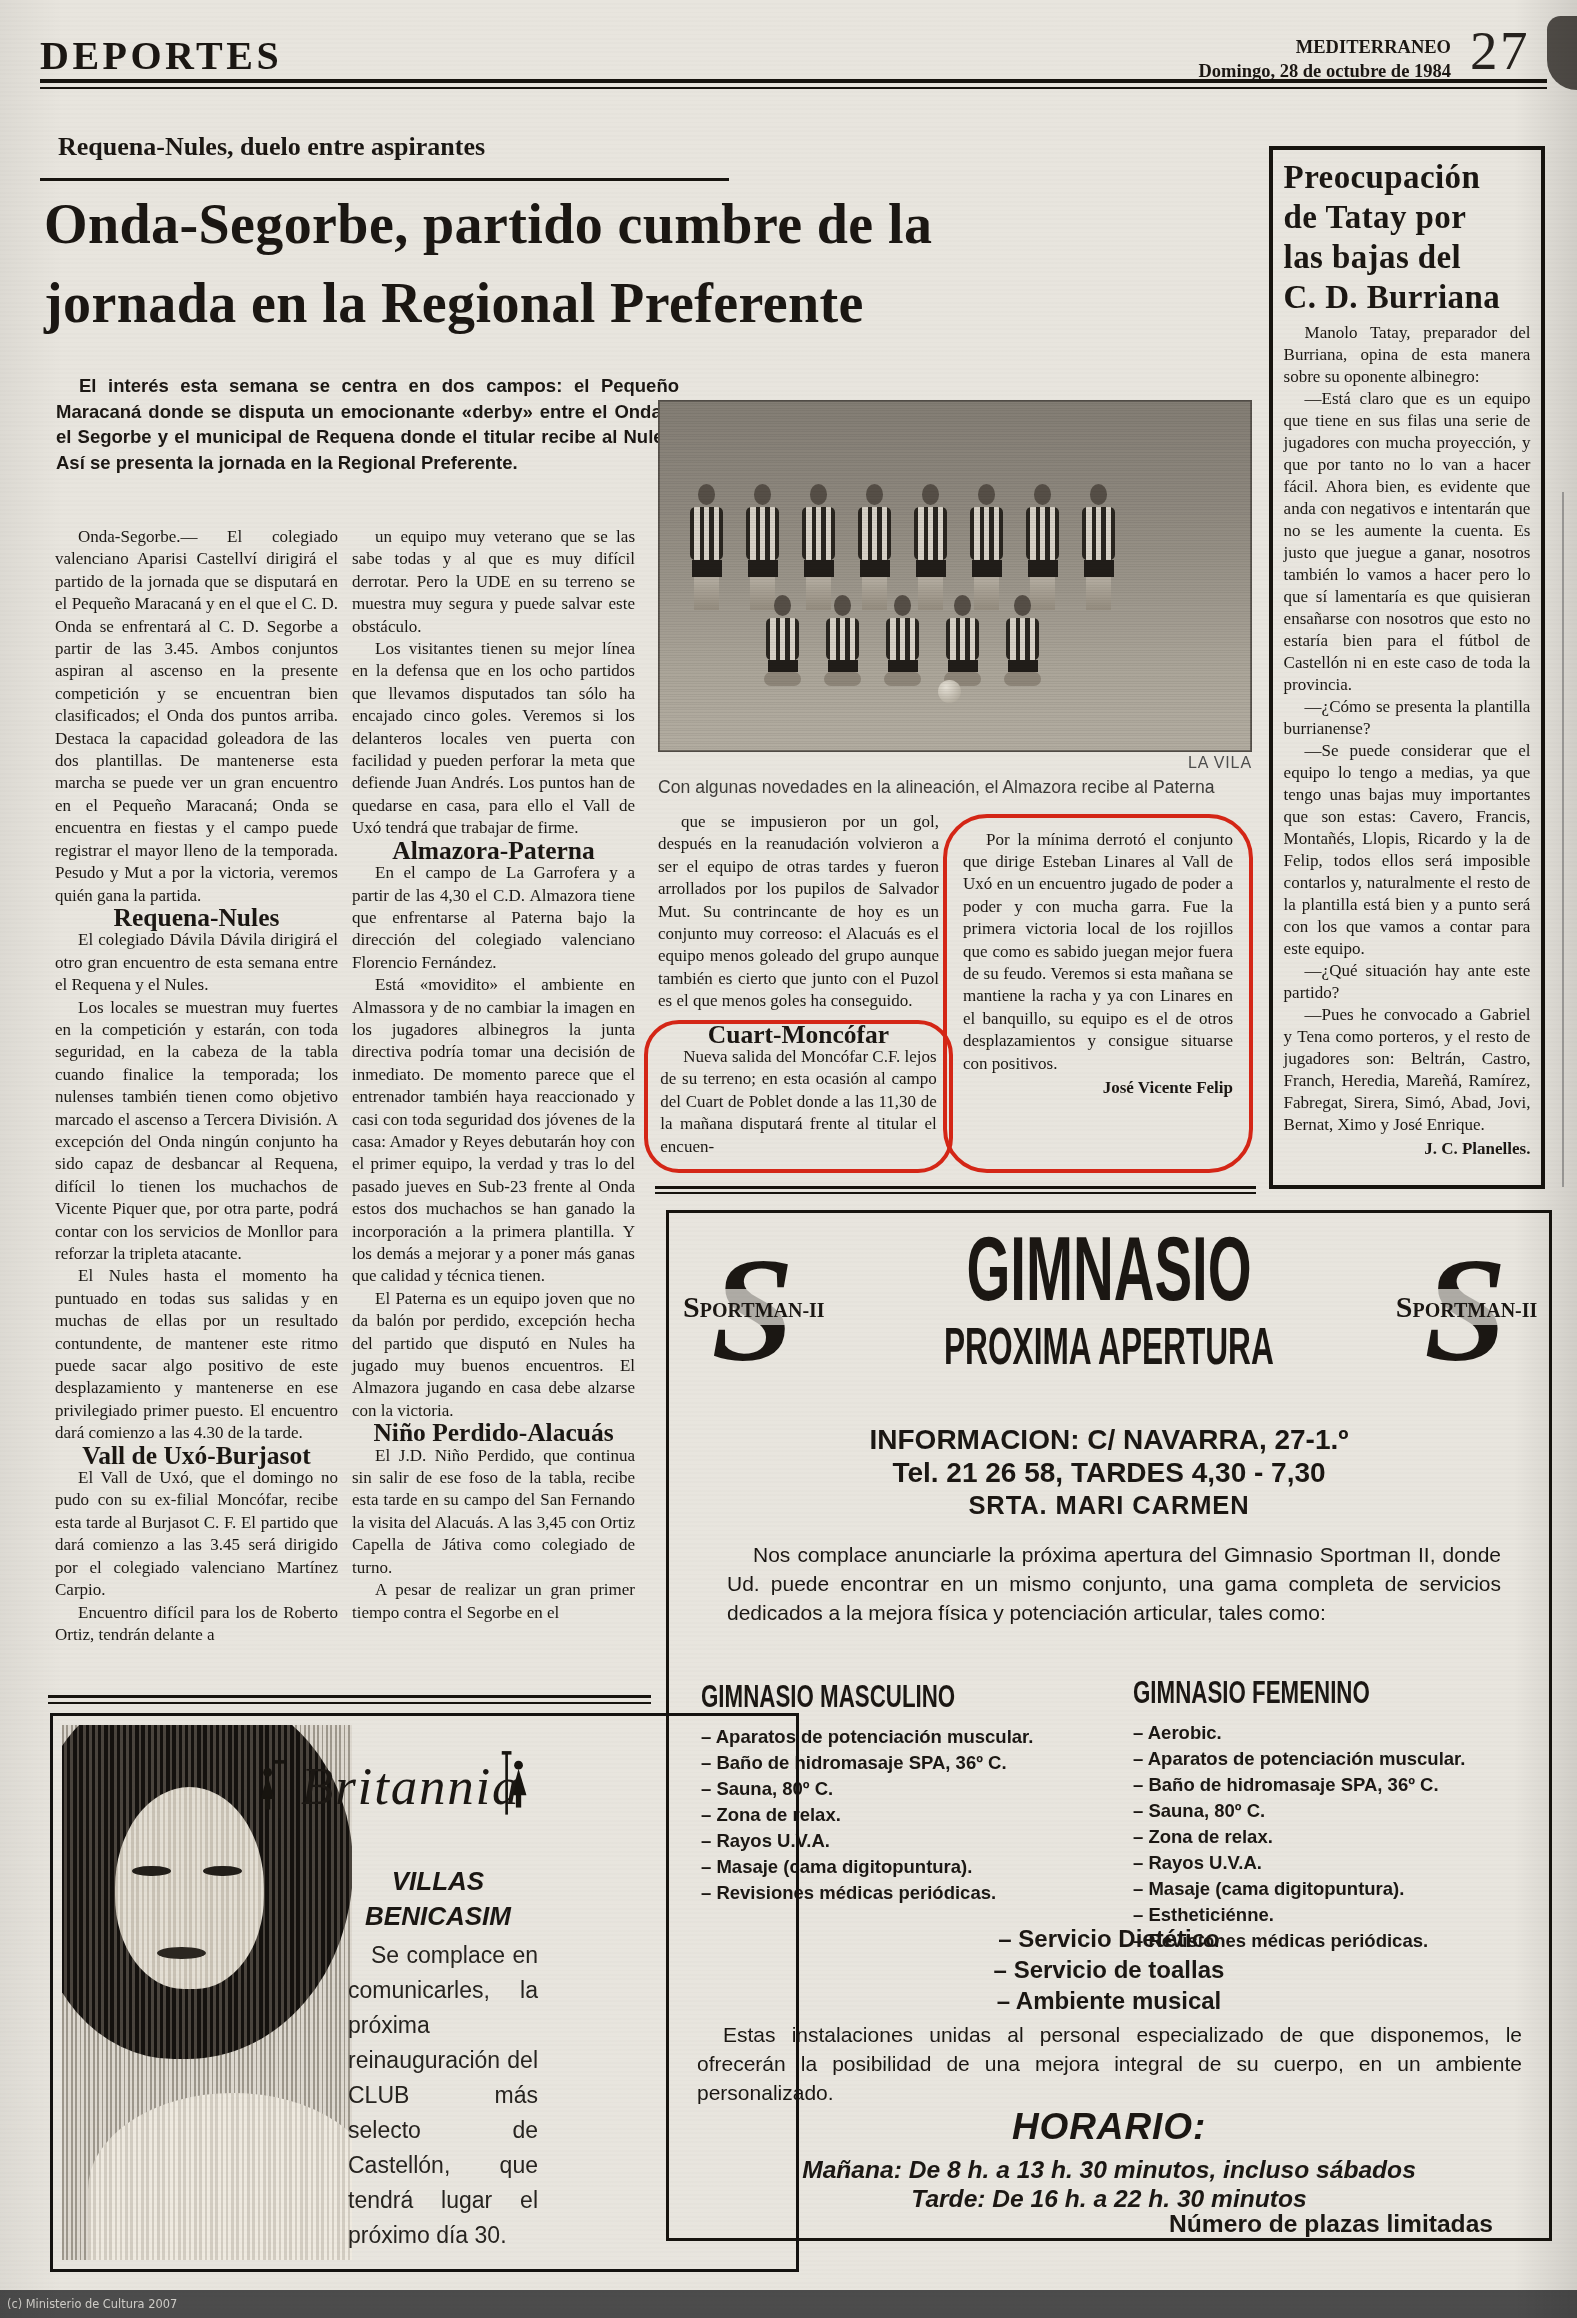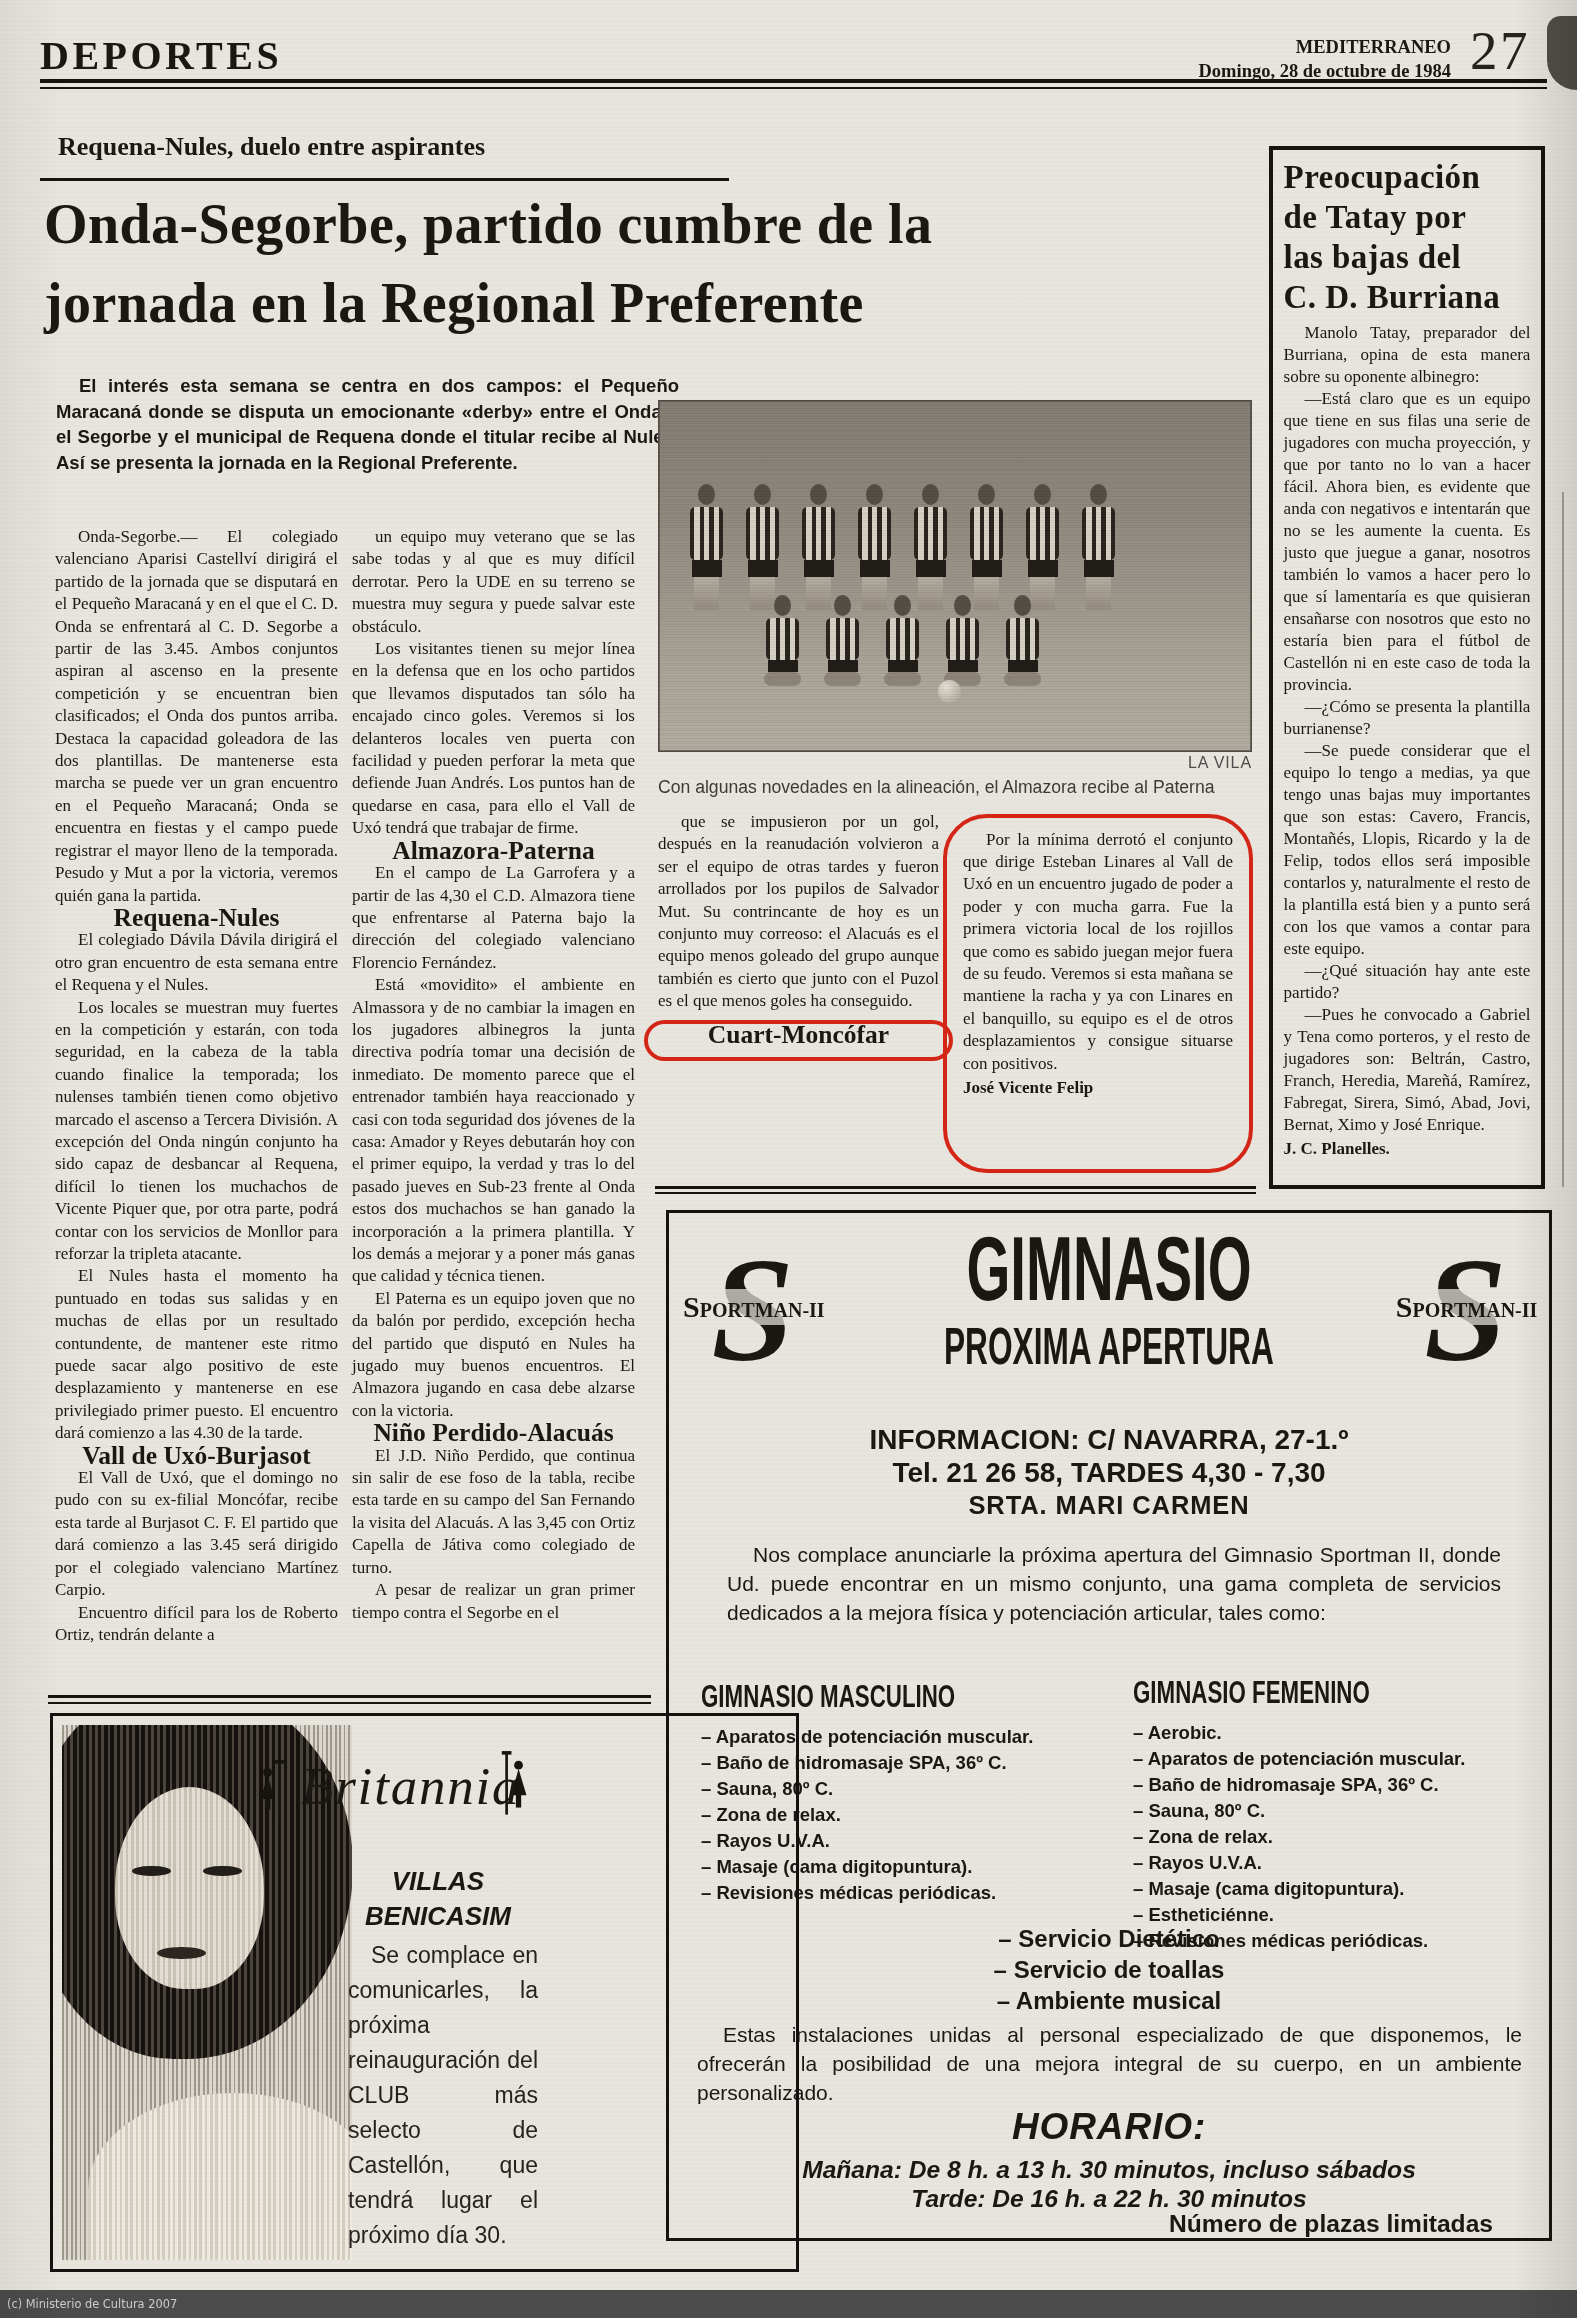--- a/index.html
+++ b/index.html
@@ -29,21 +29,21 @@
   
   .newscol{font-size:17px;line-height:22.4px;text-align:justify;}
   .newscol p{margin:0;text-indent:23px;}
   .subhead{text-align:center;font-weight:700;font-size:25.5px;margin:12.3px 0 7px;text-indent:0 !important;}
   .col1{left:55px;top:526px;width:283px;}
   .col2{left:352px;top:526px;width:283px;}
   .col3{left:658px;top:811px;width:281px;}
   .col4-box{left:943px;top:814px;width:310px;min-height:359px;border:4.4px solid #d42616;
             border-radius:44px;padding:10.6px 16px 8.8px;box-sizing:border-box;z-index:3;}
   .red-wrap{margin:7px -14px 16px;border:4.4px solid #d42616;border-radius:35px;padding:0 12.3px 10.6px;position:relative;z-index:3;}
-  .signature{font-weight:700;text-indent:0 !important;margin-top:1.8px !important;}
+  .signature{font-weight:700;text-align:right;text-indent:0 !important;margin-top:1.8px !important;}
 
   .rule-mid1{left:655px;top:1186px;width:601px;height:2.6px;}
   .rule-mid2{left:655px;top:1192px;width:601px;height:1.8px;}
   .rule-left1{left:48px;top:1695px;width:603px;height:2.6px;}
   .rule-left2{left:48px;top:1702px;width:603px;height:1.8px;}
   .vert-line{left:1562px;top:492px;width:1.8px;height:695px;background:#6b6b6b;opacity:.55;}
 
   
   .photo{left:658px;top:400px;width:594px;height:352px;overflow:hidden;
          background:linear-gradient(#837d74 0%,#8e887e 30%,#9d978c 55%,#aca69a 78%,#b3ada1 100%);
@@ -267,20 +267,21 @@
     <p>El Paterna es un equipo joven que no da balón por perdido, excepción hecha del partido que disputó en Nules ha jugado muy buenos encuentros. El Almazora jugando en casa debe alzarse con la victoria.</p>
     <p class="subhead">Niño Perdido-Alacuás</p>
     <p>El J.D. Niño Perdido, que continua sin salir de ese foso de la tabla, recibe esta tarde en su campo del San Fernando la visita del Alacuás. A las 3,45 con Ortiz Capella de Játiva como colegiado de turno.</p>
     <p>A pesar de realizar un gran primer tiempo contra el Segorbe en el</p>
   </div>
 
   <div class="abs newscol col3">
     <p>que se impusieron por un gol, después en la reanudación volvieron a ser el equipo de otras tardes y fueron arrollados por los pupilos de Salvador Mut. Su contrincante de hoy es un conjunto muy correoso: el Alacuás es el equipo menos goleado del grupo aunque también es cierto que junto con el Puzol es el que menos goles ha conseguido.</p>
     <div class="red-wrap">
       <p class="subhead">Cuart-Moncófar</p>
+      <p>Nueva salida del Moncófar C.F. lejos de su terreno; en esta ocasión al campo del Cuart de Poblet donde a las 11,30 de la mañana disputará frente al titular el encuen-</p>
     </div>
   </div>
 
   <div class="abs newscol col4-box">
     <p>Por la mínima derrotó el conjunto que dirige Esteban Linares al Vall de Uxó en un encuentro jugado de poder a poder y con mucha garra. Fue la primera victoria local de los rojillos que como es sabido juegan mejor fuera de su feudo. Veremos si esta mañana se mantiene la racha y ya con Linares en el banquillo, su equipo es el de otros desplazamientos y consigue situarse con positivos.</p>
     <p class="signature">José Vicente Felip</p>
   </div>
 
   <div class="abs rule rule-mid1"></div>
   <div class="abs rule rule-mid2"></div>

